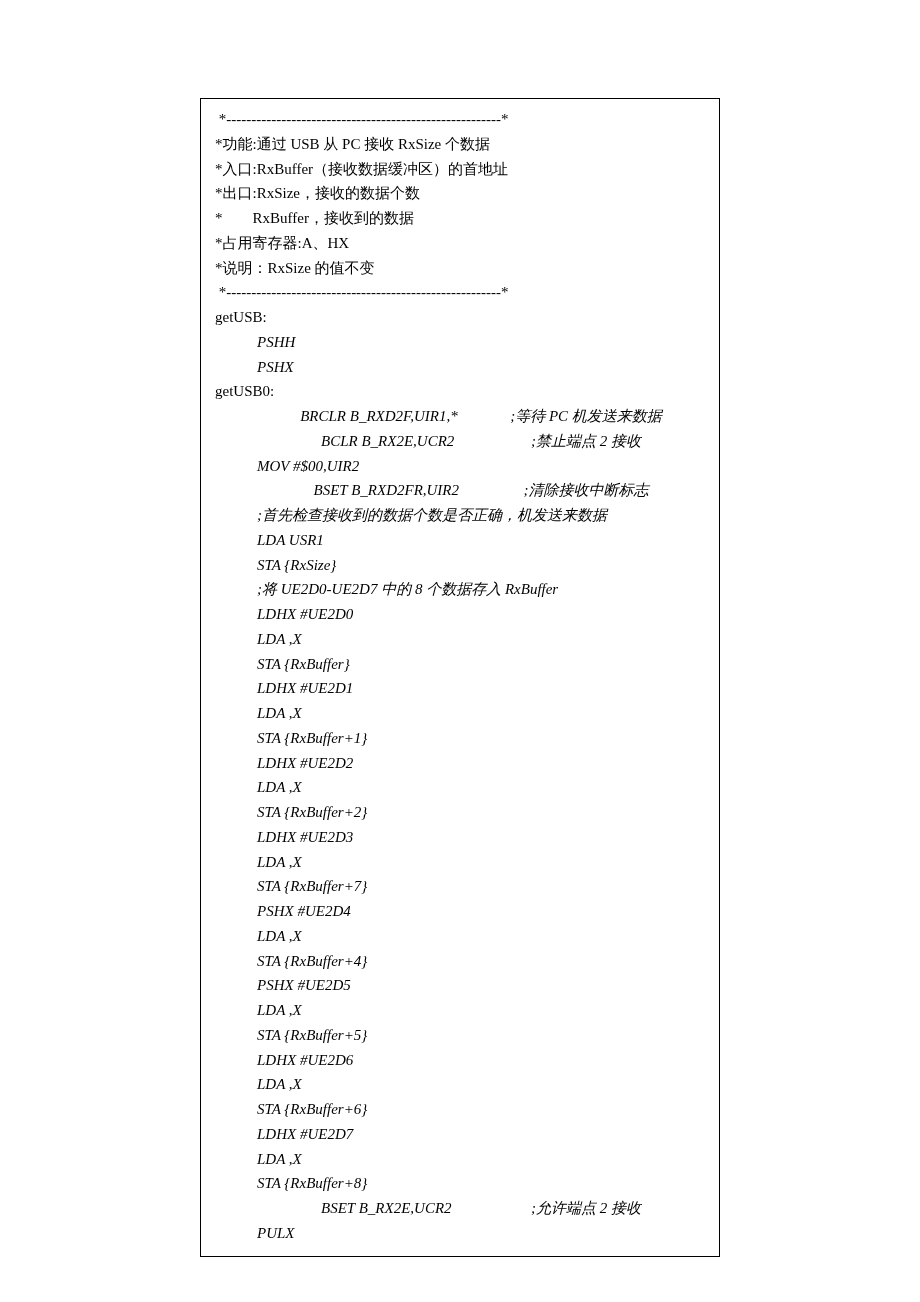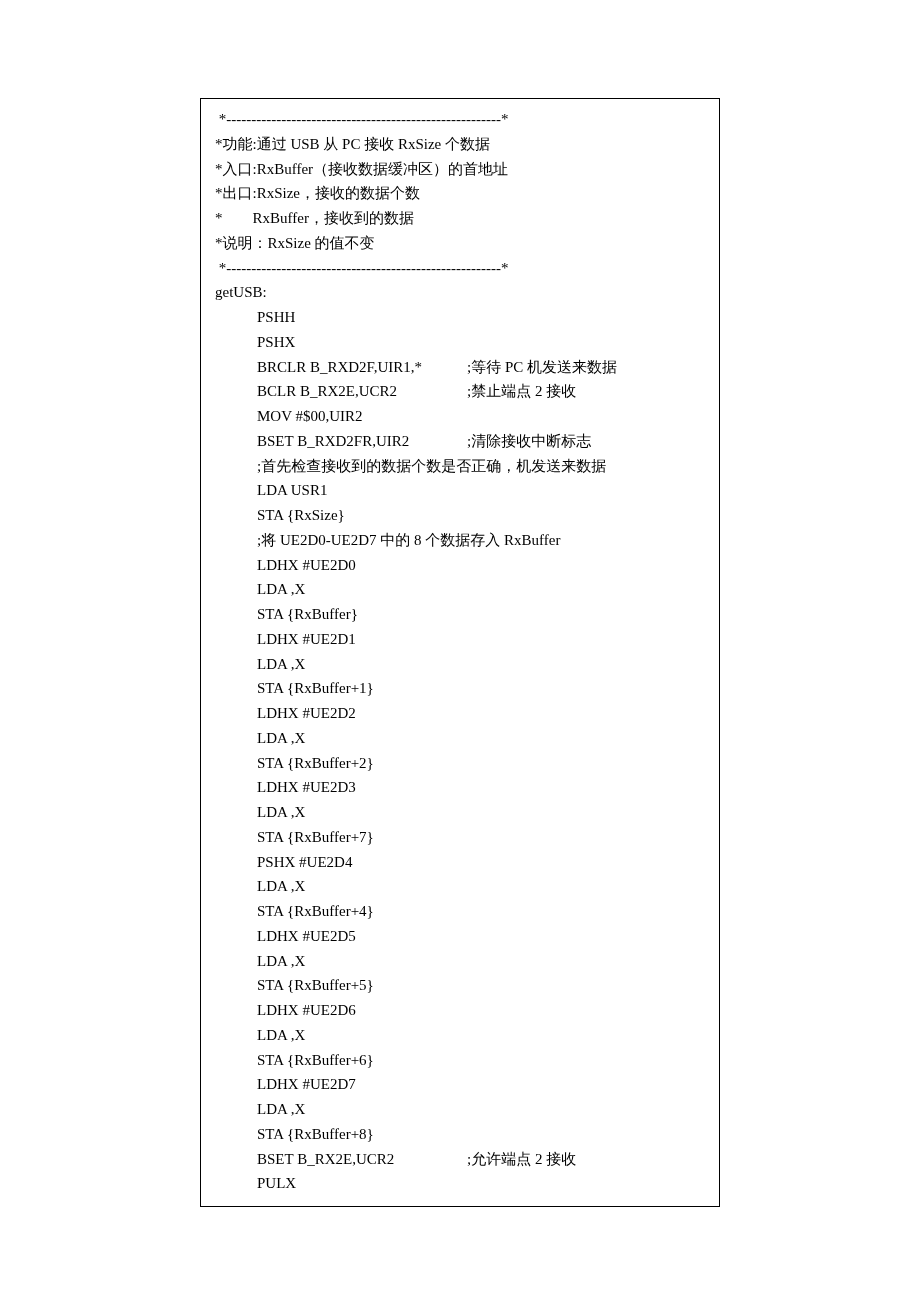--- a/index.html
+++ b/index.html
@@ -17,42 +17,44 @@
     width: 920px;
     padding: 98px 200px 100px 200px;
   }
   .code-box {
     border: 1px solid #000000;
     padding: 8px 14px 10px 14px;
   }
   .line {
     white-space: pre;
   }
-  .indent1 { padding-left: 42px; }
-  .op-comment { display: flex; }
+  .indent1 { padding-left: 42px; font-style: italic; }
+  .op-comment { display: flex; justify-content: center; }
   .op { flex: 0 0 210px; white-space: pre; }
   .cm { white-space: pre; }
 </style>
 </head>
 <body>
 
 <div class="page">
   <div class="code-box">
 
     <div class="line"> *-------------------------------------------------------*</div>
     <div class="line">*功能:通过 USB 从 PC 接收 RxSize 个数据</div>
     <div class="line">*入口:RxBuffer（接收数据缓冲区）的首地址</div>
     <div class="line">*出口:RxSize，接收的数据个数</div>
     <div class="line">*        RxBuffer，接收到的数据</div>
+    <div class="line">*占用寄存器:A、HX</div>
     <div class="line">*说明：RxSize 的值不变</div>
     <div class="line"> *-------------------------------------------------------*</div>
 
     <div class="line">getUSB:</div>
     <div class="line indent1">PSHH</div>
     <div class="line indent1">PSHX</div>
+    <div class="line">getUSB0:</div>
 
     <div class="op-comment indent1">
       <span class="op">BRCLR B_RXD2F,UIR1,*</span>
       <span class="cm">;等待 PC 机发送来数据</span>
     </div>
     <div class="op-comment indent1">
       <span class="op">BCLR B_RX2E,UCR2</span>
       <span class="cm">;禁止端点 2 接收</span>
     </div>
     <div class="line indent1">MOV #$00,UIR2</div>
@@ -72,21 +74,21 @@
     <div class="line indent1">STA {RxBuffer+1}</div>
     <div class="line indent1">LDHX #UE2D2</div>
     <div class="line indent1">LDA ,X</div>
     <div class="line indent1">STA {RxBuffer+2}</div>
     <div class="line indent1">LDHX #UE2D3</div>
     <div class="line indent1">LDA ,X</div>
     <div class="line indent1">STA {RxBuffer+7}</div>
     <div class="line indent1">PSHX #UE2D4</div>
     <div class="line indent1">LDA ,X</div>
     <div class="line indent1">STA {RxBuffer+4}</div>
-    <div class="line indent1">LDHX #UE2D5</div>
+    <div class="line indent1">PSHX #UE2D5</div>
     <div class="line indent1">LDA ,X</div>
     <div class="line indent1">STA {RxBuffer+5}</div>
     <div class="line indent1">LDHX #UE2D6</div>
     <div class="line indent1">LDA ,X</div>
     <div class="line indent1">STA {RxBuffer+6}</div>
     <div class="line indent1">LDHX #UE2D7</div>
     <div class="line indent1">LDA ,X</div>
     <div class="line indent1">STA {RxBuffer+8}</div>
     <div class="op-comment indent1">
       <span class="op">BSET B_RX2E,UCR2</span>

